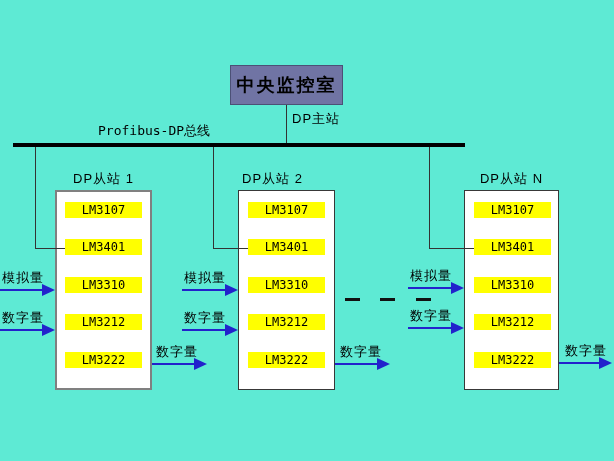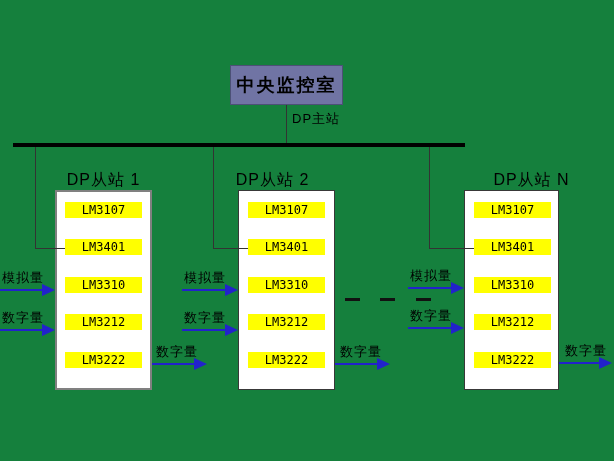--- a/index.html
+++ b/index.html
@@ -1,31 +1,31 @@
 <!DOCTYPE html>
 <html><head>
 <meta charset="utf-8">
 <style>
   html,body{margin:0;padding:0;background:#fff;}
-  #stage{position:relative;width:614px;height:461px;background:#15803d;overflow:hidden;
+  #stage{position:relative;width:614px;height:461px;background:#5eead4;overflow:hidden;
          font-family:"Liberation Sans",sans-serif;color:#000;}
   .lbl{position:absolute;font-size:13px;line-height:15px;white-space:nowrap;color:#000;letter-spacing:1px;}
   .mono{font-family:"DejaVu Sans Mono","Liberation Mono",monospace;letter-spacing:0;}
   
   .hdrbox{position:absolute;left:230px;top:65px;width:113px;height:40px;background:#7074a4;
           border:1px solid #4c5076;box-sizing:border-box;display:flex;align-items:center;justify-content:center;
           font-size:18px;font-weight:bold;letter-spacing:2px;}
   
   .kline{position:absolute;background:#333;}
   .bus{position:absolute;left:13px;top:143px;width:452px;height:4px;background:#000;}
   
   .stbox{position:absolute;top:190px;height:200px;background:#fff;box-sizing:border-box;}
   .stbox.gray{border:2px solid #808080;}
   .stbox.dark{border:1px solid #383838;}
-  .stlabel{position:absolute;top:170px;text-align:center;font-size:16px;letter-spacing:1px;white-space:nowrap;}
+  .stlabel{position:absolute;top:170px;text-align:center;font-size:13px;letter-spacing:1px;white-space:nowrap;}
   
   .module{position:absolute;width:77px;height:16px;background:#ffff00;display:flex;align-items:center;justify-content:center;
           font-family:"DejaVu Sans Mono","Liberation Mono",monospace;font-size:12px;color:#000;}
   
   .bline{position:absolute;height:2px;background:#2222cc;}
   .bhead{position:absolute;width:0;height:0;border-left:13px solid #2222cc;
          border-top:6px solid transparent;border-bottom:6px solid transparent;}
   .dash{position:absolute;top:298px;width:15px;height:3px;background:#111;}
 </style>
 </head>
@@ -34,20 +34,21 @@
 <div id="stage">
 
   <div class="hdrbox">
     <span>中央监控室</span>
   </div>
 
   <div class="kline" style="left:286px;top:105px;width:1px;height:38px;"></div>
   <div class="lbl" style="left:292px;top:111px;">DP主站</div>
 
   <div class="bus"></div>
+  <div class="lbl mono" style="left:98px;top:123px;font-size:13px;">Profibus-DP总线</div>
 
   <div class="stlabel" style="left:55px;width:97px;">DP从站 1</div>
   <div class="stbox gray" style="left:55px;width:97px;"></div>
   <div class="kline" style="left:35px;top:147px;width:1px;height:102px;"></div>
   <div class="kline" style="left:35px;top:248px;width:30px;height:1px;"></div>
   <div class="module" style="left:65px;top:202px;">LM3107</div>
   <div class="module" style="left:65px;top:239px;">LM3401</div>
   <div class="module" style="left:65px;top:277px;">LM3310</div>
   <div class="module" style="left:65px;top:314px;">LM3212</div>
   <div class="module" style="left:65px;top:352px;">LM3222</div>
@@ -77,21 +78,21 @@
   <div class="bline" style="left:182px;top:329px;width:44px;"></div>
   <div class="bhead" style="left:225px;top:324px;"></div>
   <div class="lbl" style="left:340px;top:344px;">数字量</div>
   <div class="bline" style="left:335px;top:363px;width:43px;"></div>
   <div class="bhead" style="left:377px;top:358px;"></div>
 
   <div class="dash" style="left:345px;"></div>
   <div class="dash" style="left:380px;"></div>
   <div class="dash" style="left:416px;"></div>
 
-  <div class="stlabel" style="left:484px;width:95px;">DP从站 N</div>
+  <div class="stlabel" style="left:464px;width:95px;">DP从站 N</div>
   <div class="stbox dark" style="left:464px;width:95px;"></div>
   <div class="kline" style="left:429px;top:147px;width:1px;height:102px;"></div>
   <div class="kline" style="left:429px;top:248px;width:45px;height:1px;"></div>
   <div class="module" style="left:474px;top:202px;">LM3107</div>
   <div class="module" style="left:474px;top:239px;">LM3401</div>
   <div class="module" style="left:474px;top:277px;">LM3310</div>
   <div class="module" style="left:474px;top:314px;">LM3212</div>
   <div class="module" style="left:474px;top:352px;">LM3222</div>
   <div class="lbl" style="left:410px;top:268px;">模拟量</div>
   <div class="bline" style="left:408px;top:287px;width:44px;"></div>

